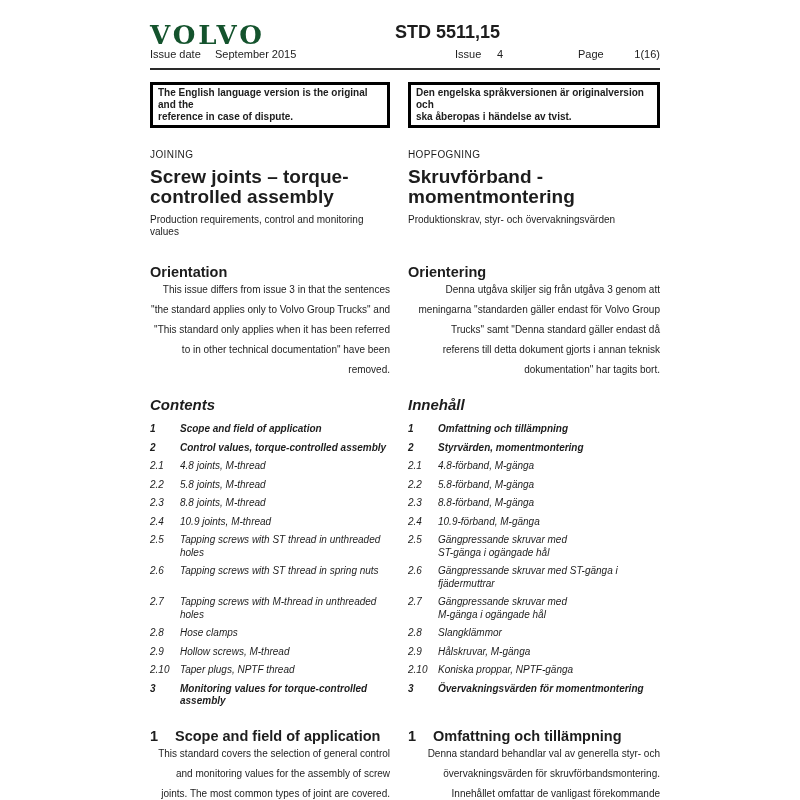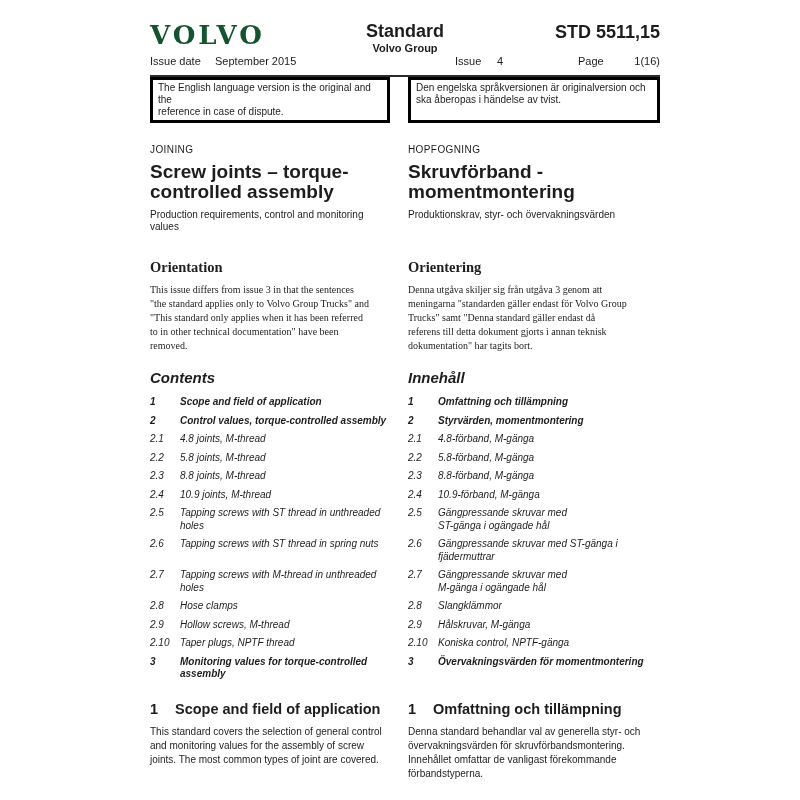--- a/index.html
+++ b/index.html
@@ -20,34 +20,34 @@
   
   .meta{display:grid;grid-template-columns:65px 240px 42px 81px 42px 40px;
         font-size:11px;line-height:13px;padding-bottom:7px;
         border-bottom:2px solid #2a2a2a;}
   .meta .right{text-align:right;}
 
   
   .cols{display:grid;grid-template-columns:240px 252px;column-gap:18px;}
 
   
-  .notices{margin-top:0;}
+  .notices{margin-top:12px;font-weight:bold;}
   .notice-box{border:3px solid #000;padding:2px 5px;font-size:10px;line-height:12px;
               white-space:pre-line;}
 
   
   .title-row{margin-top:21px;}
   .kicker{font-size:10px;letter-spacing:.4px;}
   .big-title{font-size:19px;line-height:20px;font-weight:bold;margin-top:7px;white-space:pre-line;}
   .subtitle{font-size:10px;line-height:12px;margin-top:7px;white-space:pre-line;}
 
   
-  .orient-row{margin-top:26px;font-family:Liberation Serif, serif;}
+  .orient-row{margin-top:26px;}
   .h2{font-size:14.5px;font-weight:bold;line-height:16px;}
-  .body-text{font-size:10px;line-height:14px;margin-top:8px;white-space:pre-line;}
+  .body-text{font-size:10px;line-height:20px;margin-top:0;white-space:pre-line;text-align:right;}
 
   
   .contents-row{margin-top:16px;font-style:italic;}
   .h2c{font-size:15px;font-weight:bold;line-height:17px;margin-bottom:10px;}
   .trow{display:grid;grid-template-columns:30px 228px 30px 222px;
         font-size:10px;line-height:12.5px;margin-bottom:6px;}
   .trow.bold{font-weight:bold;}
   .t-en{padding-right:18px;}
   .t-en,.t-sv{white-space:pre-line;}
 
@@ -56,24 +56,20 @@
   .sec-head{display:grid;grid-template-columns:25px 1fr;font-size:14.5px;
             font-weight:bold;line-height:16px;}
 </style>
 </head>
 <body>
 
 <div class="doc">
 
   <div class="hdr">
     <div class="logo">VOLVO</div>
-    <div class="hdr-center">
-      <div class="doc-type">Standard</div>
-      <div class="org">Volvo Group</div>
-    </div>
     <div class="doc-number">STD 5511,15</div>
   </div>
 
   <div class="meta">
     <span>Issue date</span>
     <span>September 2015</span>
     <span>Issue</span>
     <span>4</span>
     <span>Page</span>
     <span class="right">1(16)</span>
@@ -206,21 +202,21 @@
     <span class="t-num-en">2.9</span>
     <span class="t-en">Hollow screws, M-thread</span>
     <span class="t-num-sv">2.9</span>
     <span class="t-sv">Hålskruvar, M-gänga</span>
   </div>
 
   <div class="trow">
     <span class="t-num-en">2.10</span>
     <span class="t-en">Taper plugs, NPTF thread</span>
     <span class="t-num-sv">2.10</span>
-    <span class="t-sv">Koniska control, NPTF-gänga</span>
+    <span class="t-sv">Koniska proppar, NPTF-gänga</span>
   </div>
 
   <div class="trow bold">
     <span class="t-num-en">3</span>
     <span class="t-en">Monitoring values for torque-controlled
 assembly</span>
     <span class="t-num-sv">3</span>
     <span class="t-sv">Övervakningsvärden för momentmontering</span>
   </div>
 </div>

